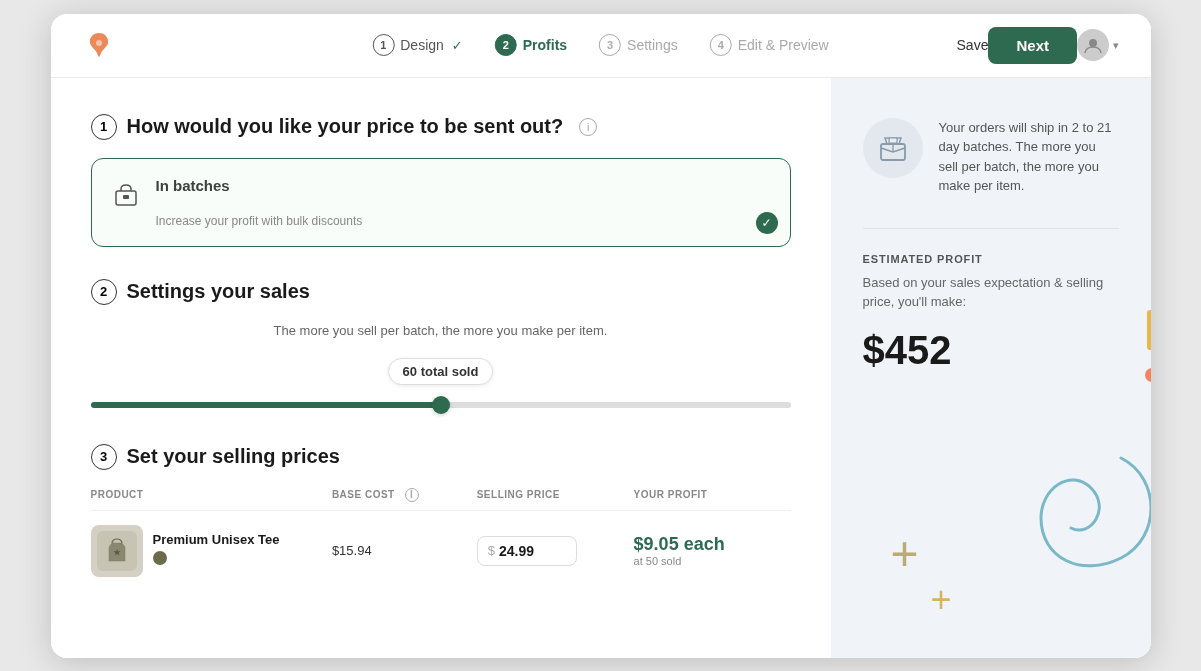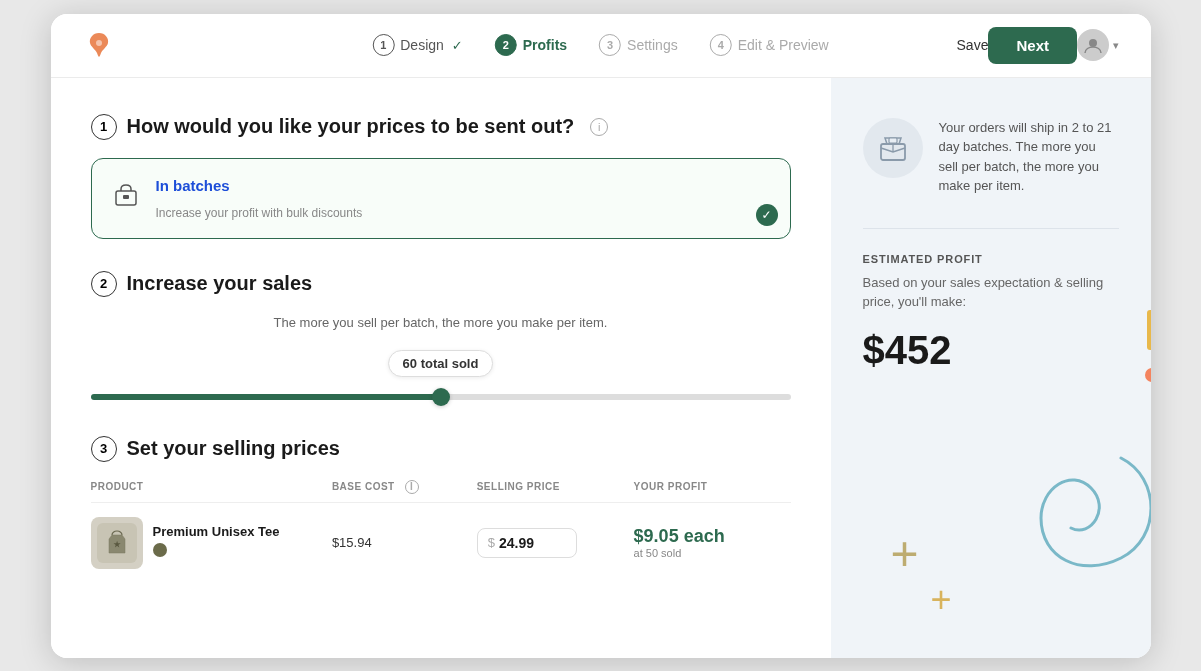--- a/index.html
+++ b/index.html
@@ -204,22 +204,22 @@
       height: 36px;
       display: flex;
       align-items: center;
       justify-content: center;
       flex-shrink: 0;
     }
     .card-content {}
     .card-title {
       font-size: 15px;
       font-weight: 600;
-      color: #1d4ed8;
-      margin-bottom: 12px;
+      color: #404040;
+      margin-bottom: 20px;
     }
     .card-desc {
       font-size: 12px;
       color: #888;
     }
     .selected-check {
       position: absolute;
       bottom: 12px;
       right: 12px;
       width: 22px;
@@ -517,21 +517,21 @@
     </div>
   </div>
 
   <div class="main">
 
     <div class="left-panel">
 
       <div>
         <div class="section-header">
           <div class="section-num">1</div>
-          <span class="section-title">How would you like your prices to be sent out?</span>
+          <span class="section-title">How would you like your price to be sent out?</span>
           <span class="info-icon">i</span>
         </div>
         <div class="order-cards">
 
           <div class="order-card selected">
             <div class="card-icon">
               <svg width="28" height="28" viewBox="0 0 28 28" fill="none">
                 <rect x="4" y="10" width="20" height="14" rx="2" stroke="#555" stroke-width="1.5" fill="none"></rect>
                 <path d="M9 10V8 C9 6 10.5 4 14 4 C17.5 4 19 6 19 8V10" stroke="#555" stroke-width="1.5" fill="none"></path>
                 <rect x="11" y="14" width="6" height="4" rx="1" fill="#555"></rect>
@@ -543,21 +543,21 @@
             </div>
             <div class="selected-check">✓</div>
           </div>
 
         </div>
       </div>
 
       <div class="section2">
         <div class="section-header">
           <div class="section-num">2</div>
-          <span class="section-title">Increase your sales</span>
+          <span class="section-title">Settings your sales</span>
         </div>
         <div class="section2-desc">The more you sell per batch, the more you make per item.</div>
         <div class="slider-container">
           <div class="slider-label">60 total sold</div>
           <input type="range" min="0" max="100" value="50" style="margin-top: 8px;">
         </div>
       </div>
 
       <div class="section3">
         <div class="section-header">

